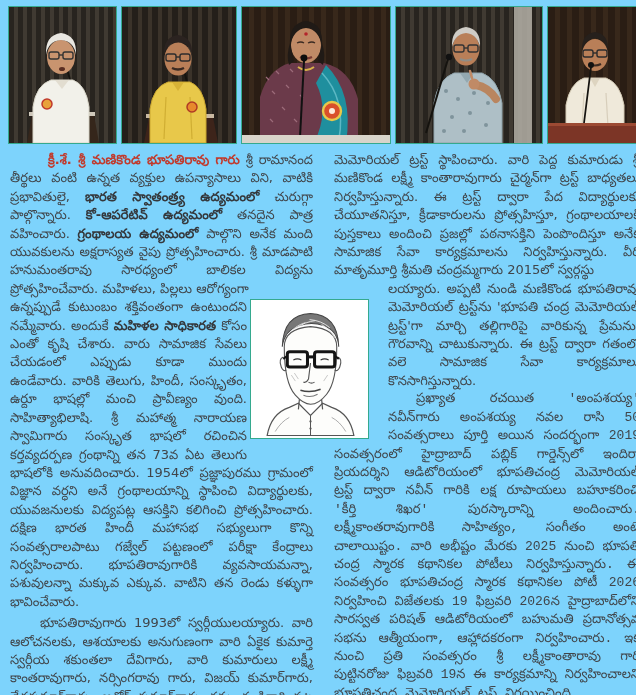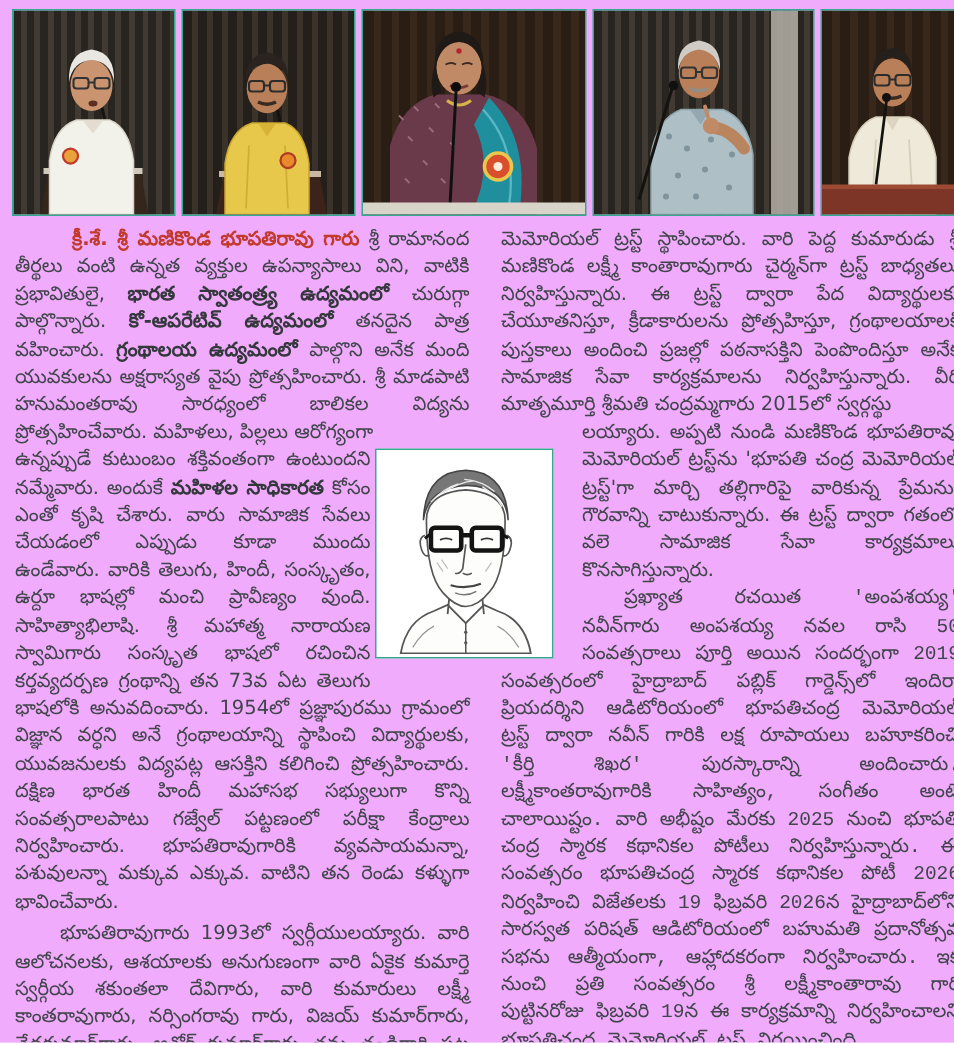--- a/index.html
+++ b/index.html
@@ -1,17 +1,17 @@
 <!DOCTYPE html>
 <html><head>
 <meta charset="utf-8">
 <style>
   html,body{margin:0;padding:0;}
   body{font-family:"DejaVu Sans","Liberation Sans",sans-serif;}
-  .page{position:relative;width:636px;height:695px;background:#f0abfc;overflow:hidden;}
+  .page{position:relative;width:636px;height:695px;background:#7dd3fc;overflow:hidden;}
 
   
   .photo-strip{position:absolute;left:8px;top:6px;height:138px;display:flex;gap:4px;}
   .photo{position:relative;height:136px;border:1px solid #35a98e;box-sizing:content-box;overflow:hidden;}
   .photo svg{position:absolute;left:0;top:0;width:100%;height:100%;display:block;}
   .bg-a{background:repeating-linear-gradient(90deg,#28241f 0px,#28241f 5px,#403a32 5px,#403a32 9px);}
   .bg-b{background:repeating-linear-gradient(90deg,#241f1a 0px,#241f1a 6px,#3b332a 6px,#3b332a 10px);}
   .bg-c{background:repeating-linear-gradient(90deg,#2a1d14 0px,#2a1d14 7px,#38281b 7px,#38281b 12px);}
 
   

